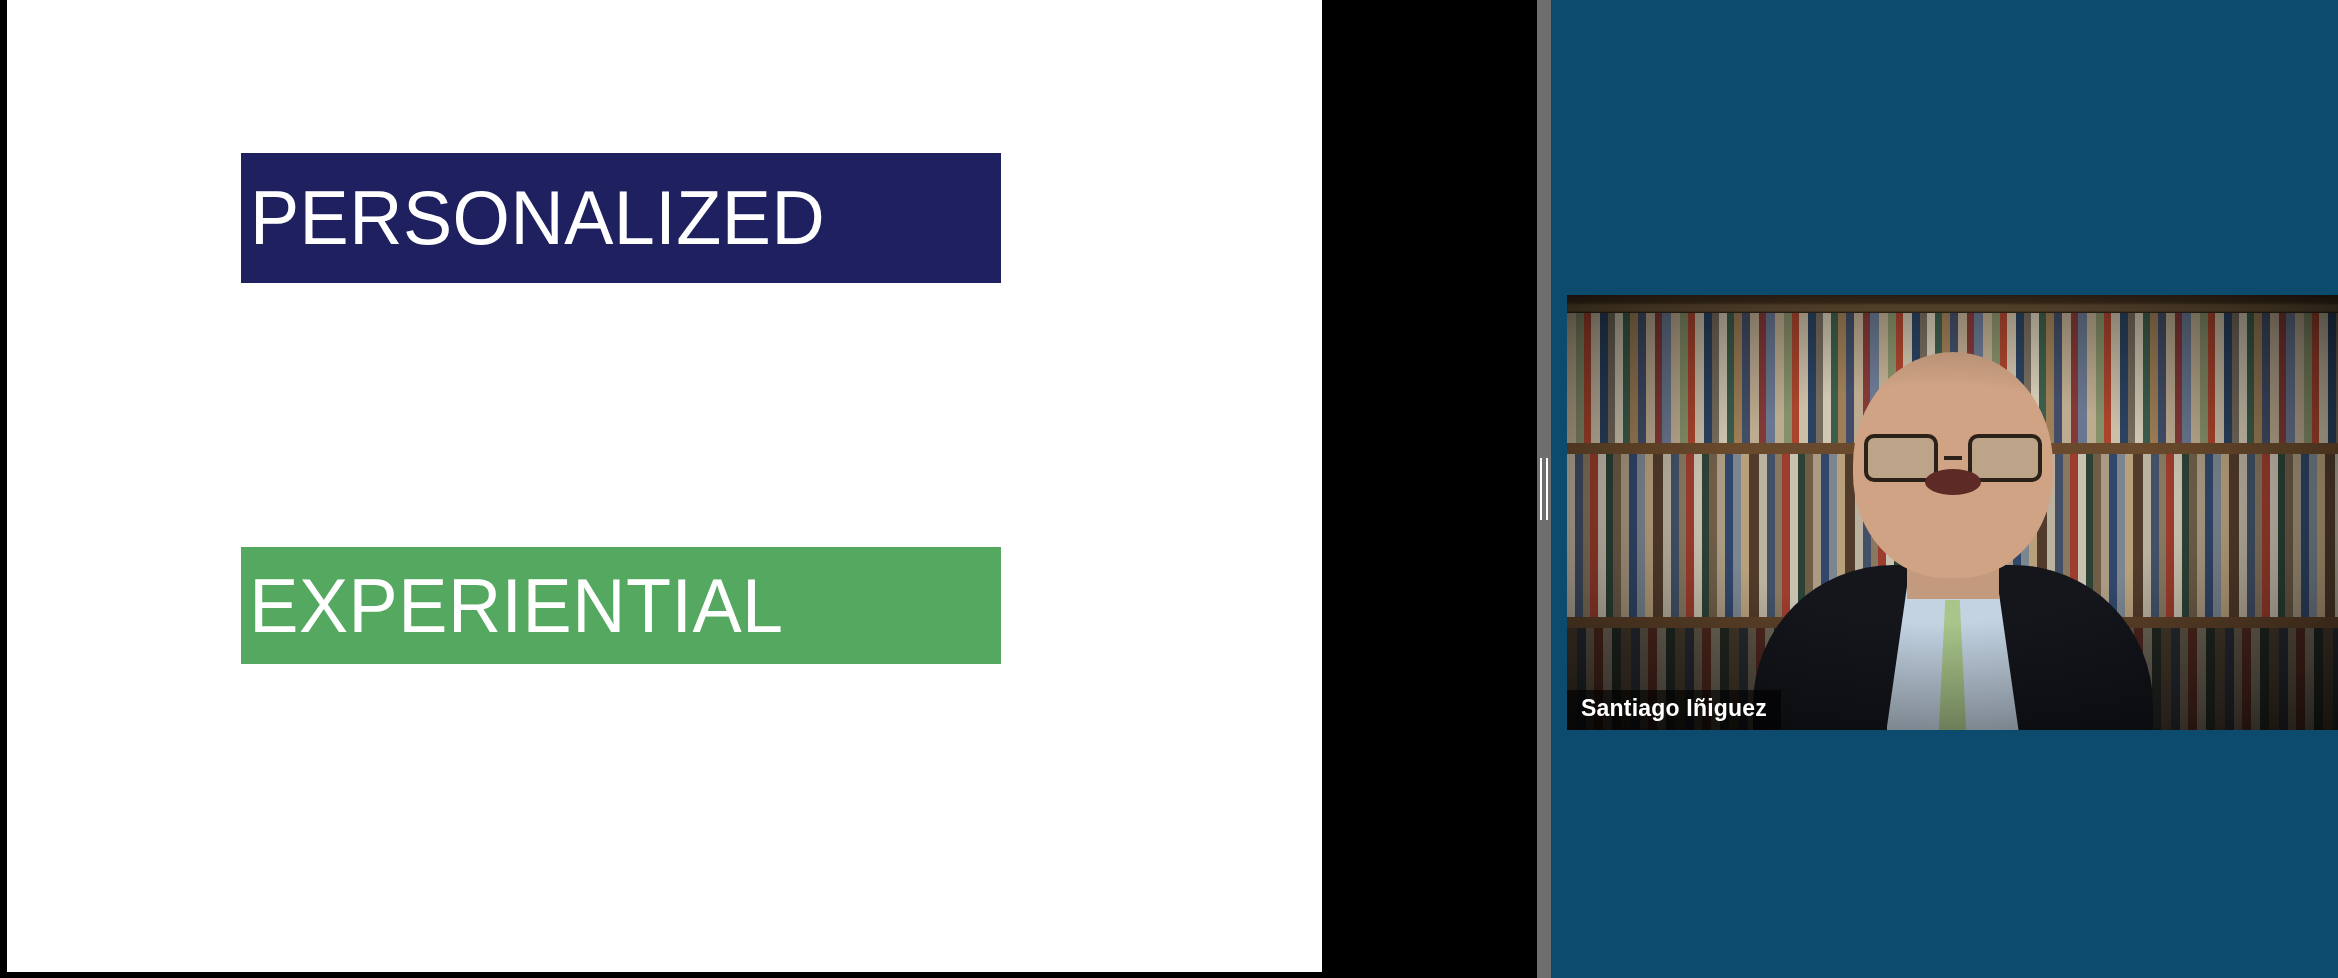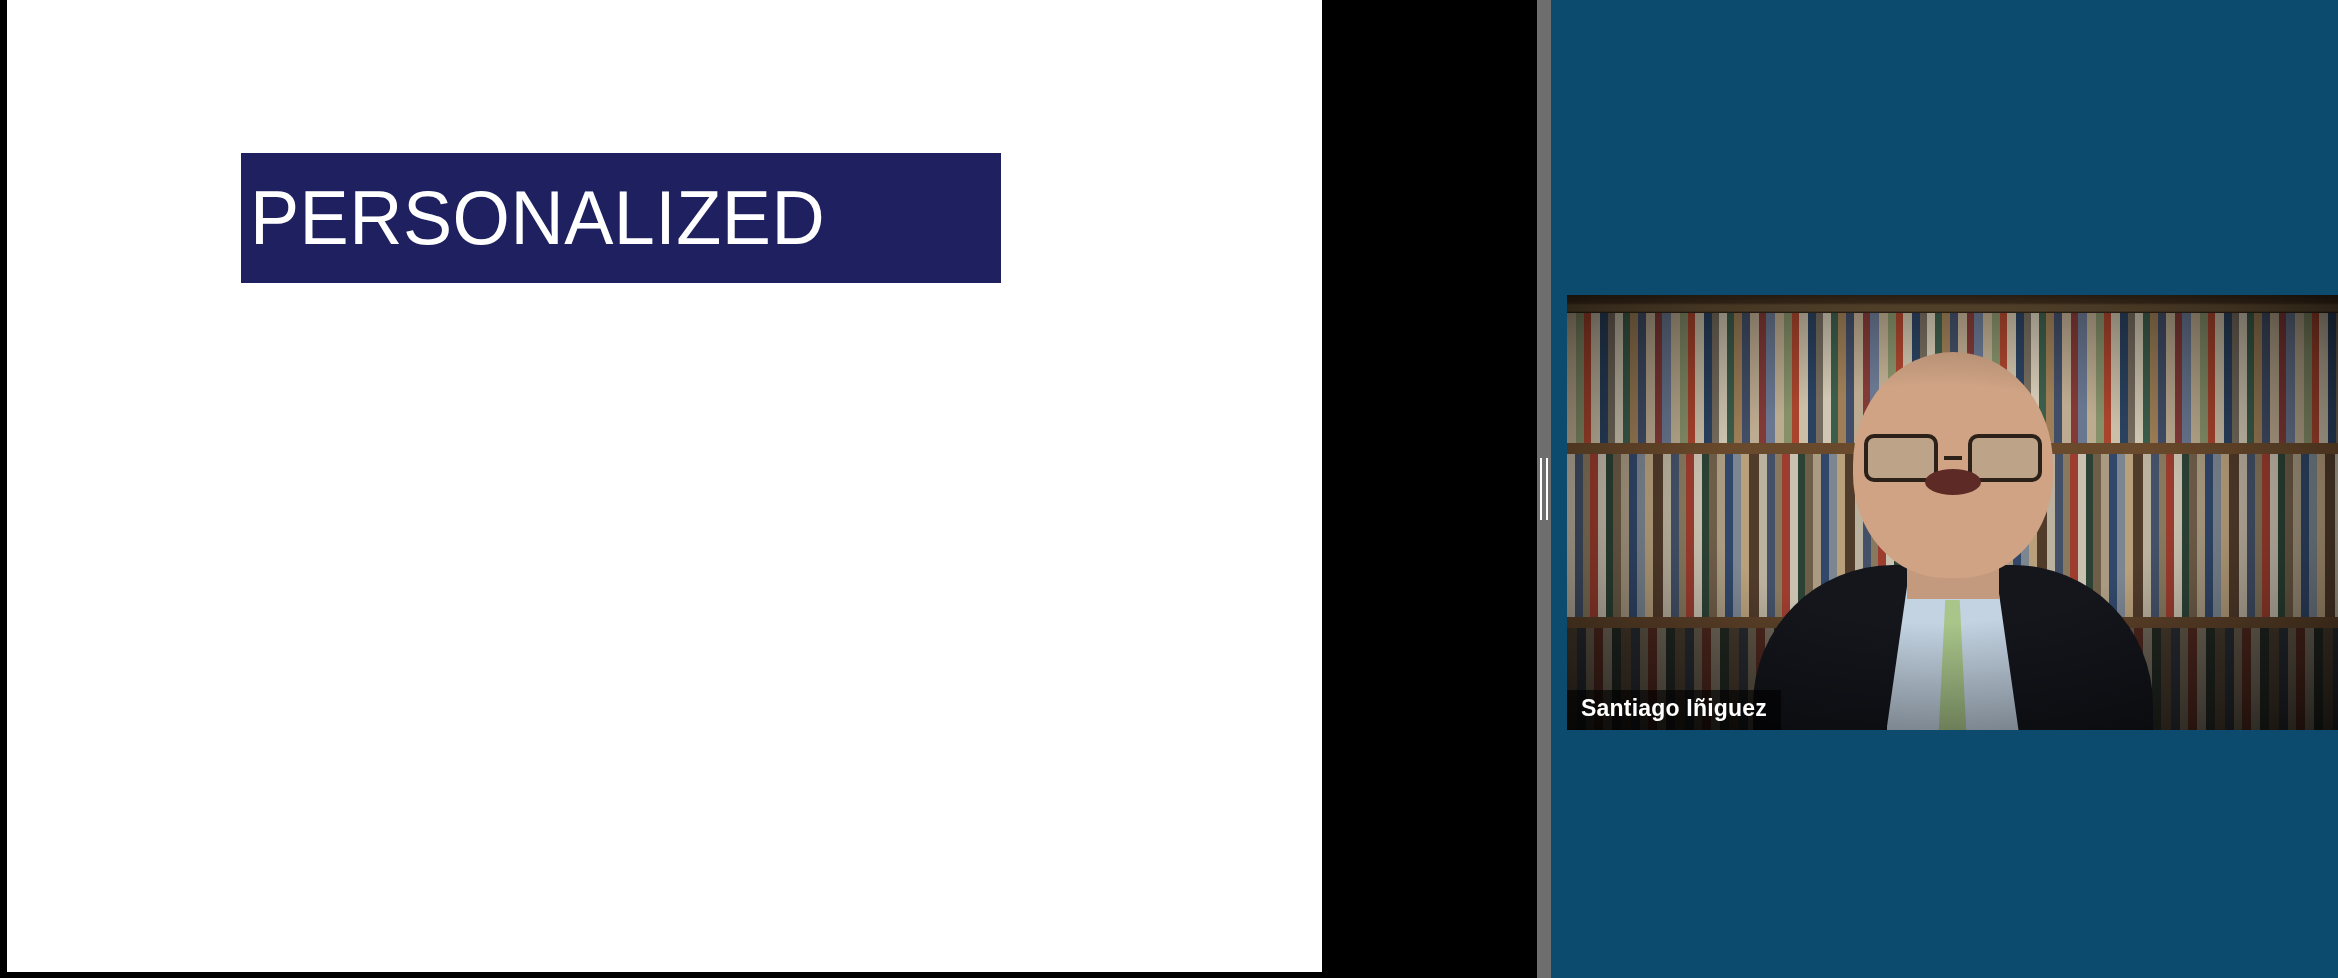--- a/index.html
+++ b/index.html
@@ -258,20 +258,23 @@
 
   <div id="share-region">
 
     <div id="slide-canvas">
 
       <div class="bar" id="bar-personalized">
         <span class="bar-label">PERSONALIZED</span>
       </div>
 
 
+      <div class="bar" id="bar-experiential">
+        <span class="bar-label">EXPERIENTIAL</span>
+      </div>
 
     </div>
 
     <div id="edge-left"></div>
     <div id="edge-bottom"></div>
   </div>
 
   <div id="splitter">
     <div id="splitter-grip">
       <i></i>

